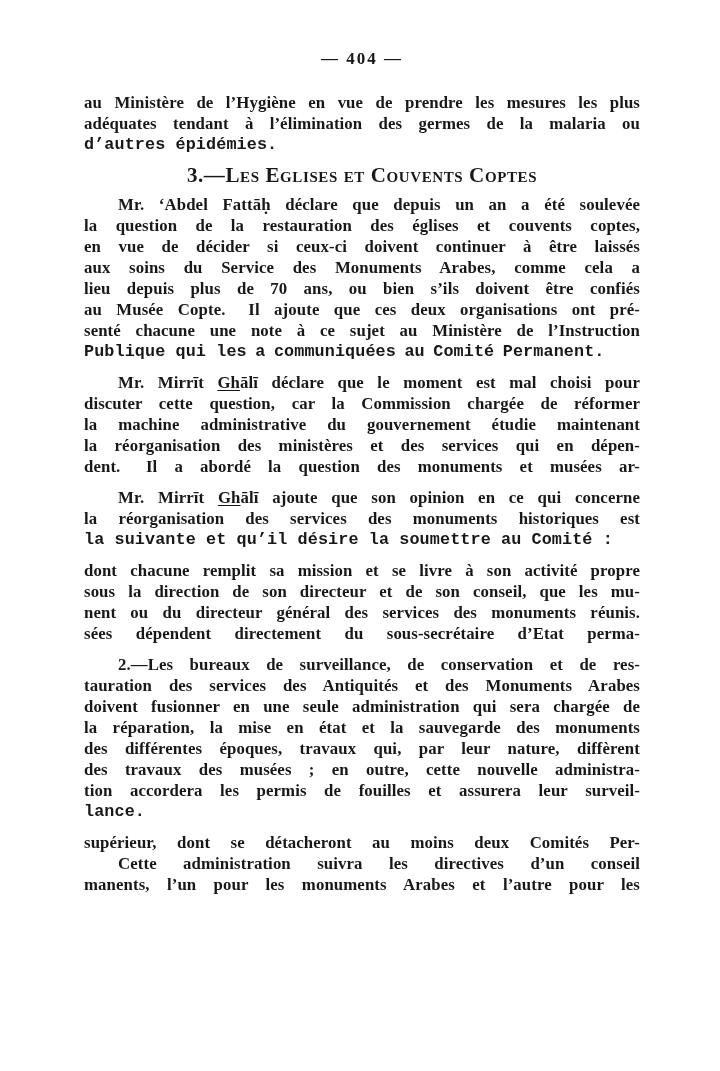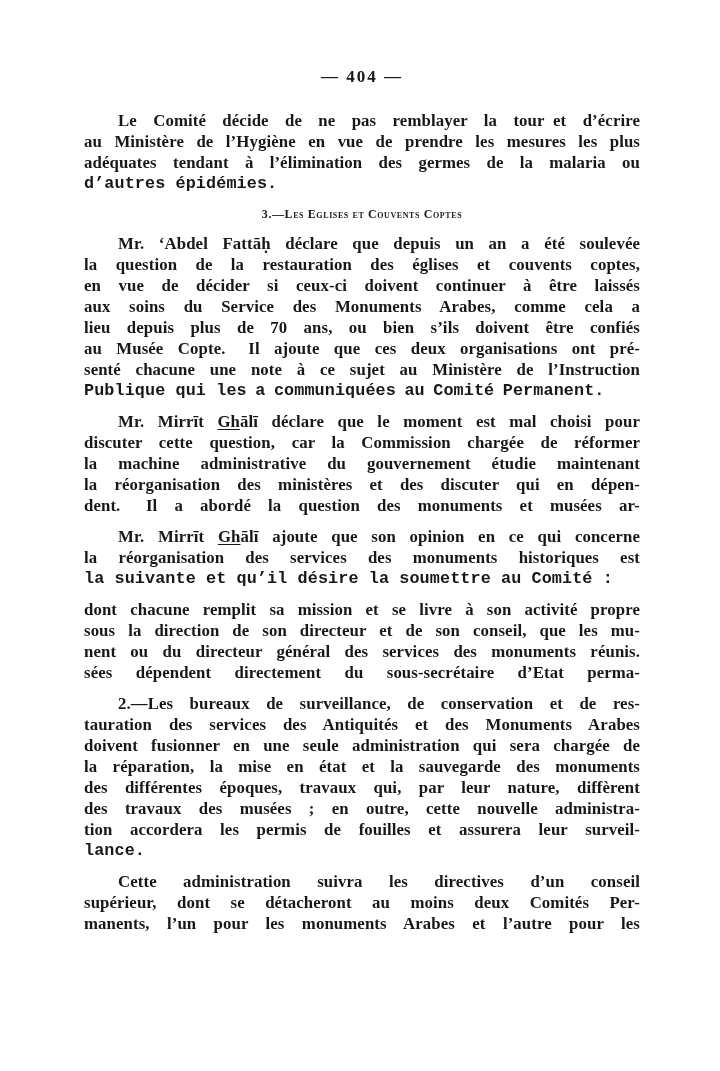--- a/index.html
+++ b/index.html
@@ -7,21 +7,21 @@
     padding: 0;
     background: #ffffff;
   }
   .page {
     position: relative;
     width: 720px;
     height: 1071px;
     background: #ffffff;
     overflow: hidden;
     box-sizing: border-box;
-    padding-top: 66px;
+    padding-top: 48px;
     font-family: "Liberation Serif", "DejaVu Serif", serif;
     font-weight: 700;
     color: #181818;
     border-radius: 12px;
     -webkit-font-smoothing: auto;
   }
   .pageno {
     width: 556px;
     margin: 0 0 23px 84px;
     text-align: center;
@@ -30,21 +30,21 @@
     letter-spacing: 2px;
   }
   .col {
     width: 556px;
     margin-left: 84px;
   }
   .heading {
     width: 556px;
     margin: 3px 0 8px 84px;
     text-align: center;
-    font-size: 12px;
+    font-size: 21px;
     line-height: 21px;
     font-variant-caps: small-caps;
     letter-spacing: 0.6px;
   }
   .para {
     margin: 0 0 10px 0;
     font-size: 16.8px;
     line-height: 21px;
     letter-spacing: 0.1px;
   }
@@ -67,21 +67,20 @@
   }
 </style>
 </head>
 <body>
 
 <div class="page">
   <div class="pageno">— 404 —</div>
 
   <div class="col">
       <div class="para">
-        <div class="line indent"><span>Le Comité décide de ne pas remblayer la tour et d’écrire</span></div>
         <div class="line"><span>au Ministère de l’Hygiène en vue de prendre les mesures les plus</span></div>
         <div class="line"><span>adéquates tendant à l’élimination des germes de la malaria ou</span></div>
         <div class="line endline"><span>d’autres épidémies.</span></div>
       </div>
     </div>
 
   <div class="heading">3.—Les Eglises et Couvents Coptes</div>
 
   <div class="col">
       <div class="para">
@@ -91,21 +90,21 @@
         <div class="line"><span>aux soins du Service des Monuments Arabes, comme cela a</span></div>
         <div class="line"><span>lieu depuis plus de 70 ans, ou bien s’ils doivent être confiés</span></div>
         <div class="line"><span>au Musée Copte.  Il ajoute que ces deux organisations ont pré-</span></div>
         <div class="line"><span>senté chacune une note à ce sujet au Ministère de l’Instruction</span></div>
         <div class="line endline"><span>Publique qui les a communiquées au Comité Permanent.</span></div>
       </div>
       <div class="para">
         <div class="line indent"><span>Mr. Mirrīt </span><span class="u">Gh</span><span>ālī déclare que le moment est mal choisi pour</span></div>
         <div class="line"><span>discuter cette question, car la Commission chargée de réformer</span></div>
         <div class="line"><span>la machine administrative du gouvernement étudie maintenant</span></div>
-        <div class="line"><span>la réorganisation des ministères et des discuter qui en dépen-</span></div>
+        <div class="line"><span>la réorganisation des ministères et des services qui en dépen-</span></div>
         <div class="line"><span>dent.  Il a abordé la question des monuments et musées ar-</span></div>
       </div>
       <div class="para">
         <div class="line indent"><span>Mr. Mirrīt </span><span class="u">Gh</span><span>ālī ajoute que son opinion en ce qui concerne</span></div>
         <div class="line"><span>la réorganisation des services des monuments historiques est</span></div>
         <div class="line endline"><span>la suivante et qu’il désire la soumettre au Comité :</span></div>
       </div>
       <div class="para">
         <div class="line"><span>dont chacune remplit sa mission et se livre à son activité propre</span></div>
         <div class="line"><span>sous la direction de son directeur et de son conseil, que les mu-</span></div>
@@ -116,18 +115,18 @@
         <div class="line indent"><span>2.—Les bureaux de surveillance, de conservation et de res-</span></div>
         <div class="line"><span>tauration des services des Antiquités et des Monuments Arabes</span></div>
         <div class="line"><span>doivent fusionner en une seule administration qui sera chargée de</span></div>
         <div class="line"><span>la réparation, la mise en état et la sauvegarde des monuments</span></div>
         <div class="line"><span>des différentes époques, travaux qui, par leur nature, diffèrent</span></div>
         <div class="line"><span>des travaux des musées ; en outre, cette nouvelle administra-</span></div>
         <div class="line"><span>tion accordera les permis de fouilles et assurera leur surveil-</span></div>
         <div class="line endline"><span>lance.</span></div>
       </div>
       <div class="para">
+        <div class="line"><span>supérieur, dont se détacheront au moins deux Comités Per-</span></div>
         <div class="line indent"><span>Cette administration suivra les directives d’un conseil</span></div>
-        <div class="line"><span>supérieur, dont se détacheront au moins deux Comités Per-</span></div>
         <div class="line"><span>manents, l’un pour les monuments Arabes et l’autre pour les</span></div>
       </div>
     </div>
 </div>
 
 </body></html>

